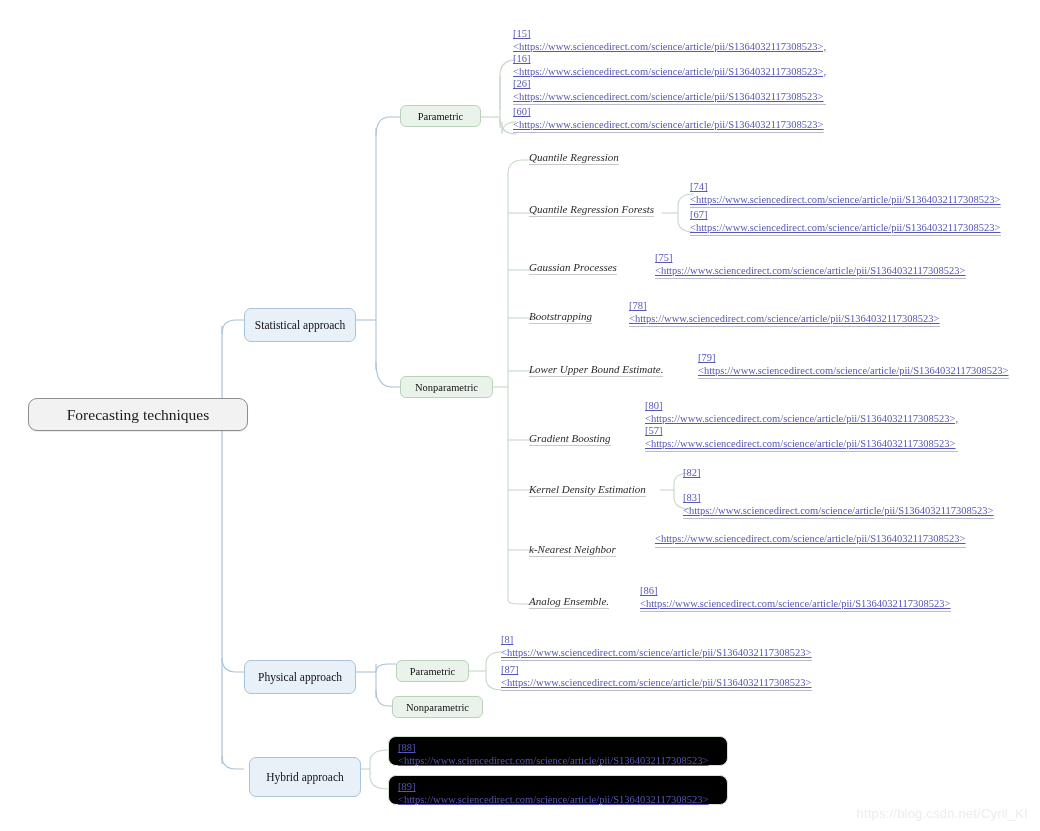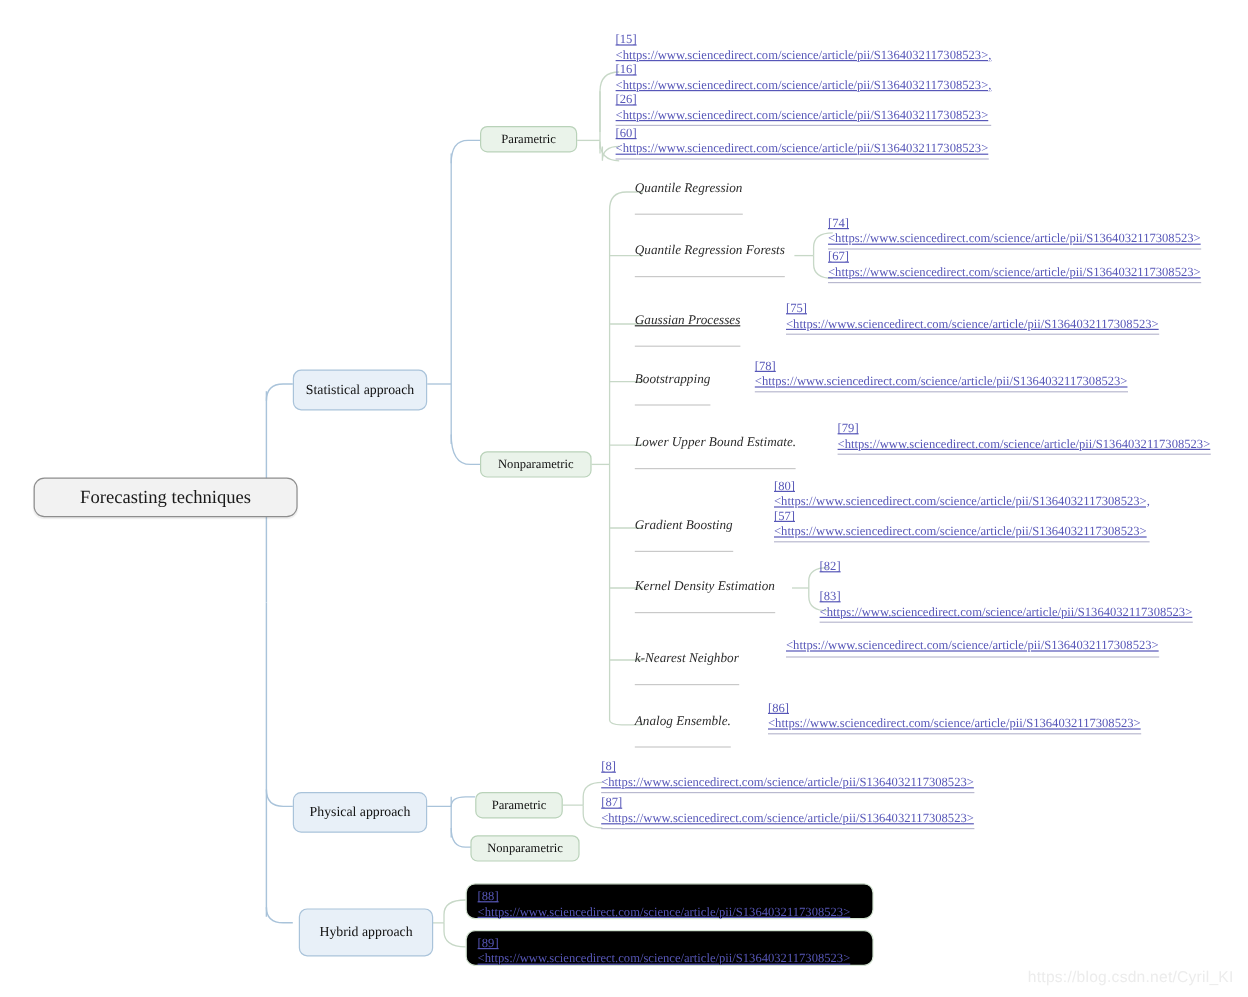--- a/index.html
+++ b/index.html
@@ -63,21 +63,21 @@
   }
 
   
   .leaf-label{
     position:absolute;
     font-style:italic;
     font-size:11px;
     color:#2b2b2b;
     white-space:nowrap;
     border-bottom:1px solid #c9c9c9;
-    padding-bottom:15px;
+    padding-bottom:1px;
   }
 
   
   .ref-block{
     position:absolute;
     font-family:"Liberation Serif", serif;
     font-size:10.5px;
     line-height:12.5px;
     color:#5b5bbf;
     white-space:nowrap;
@@ -247,21 +247,21 @@
   </div>
   <div class="ref-block" style="left:690px;top:181px;">
     <span class="ref-num">[74]</span>
     <span class="ref-url">&lt;https://www.sciencedirect.com/science/article/pii/S1364032117308523&gt;</span>
   </div>
   <div class="ref-block" style="left:690px;top:209px;">
     <span class="ref-num">[67]</span>
     <span class="ref-url">&lt;https://www.sciencedirect.com/science/article/pii/S1364032117308523&gt;</span>
   </div>
 
-  <div class="leaf-label" style="left:529px;top:261px;text-decoration:underline;">
+  <div class="leaf-label" style="left:529px;top:261px;">
     <span>Gaussian Processes</span>
   </div>
   <div class="ref-block" style="left:655px;top:252px;">
     <span class="ref-num">[75]</span>
     <span class="ref-url">&lt;https://www.sciencedirect.com/science/article/pii/S1364032117308523&gt;</span>
   </div>
 
   <div class="leaf-label" style="left:529px;top:310px;">
     <span>Bootstrapping</span>
   </div>

